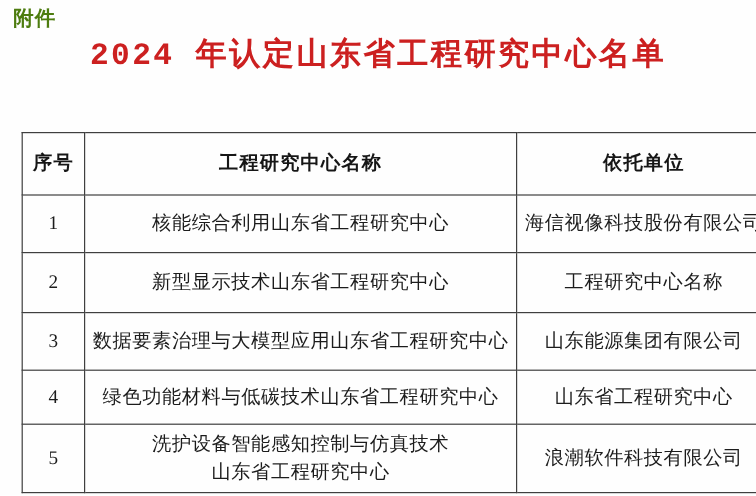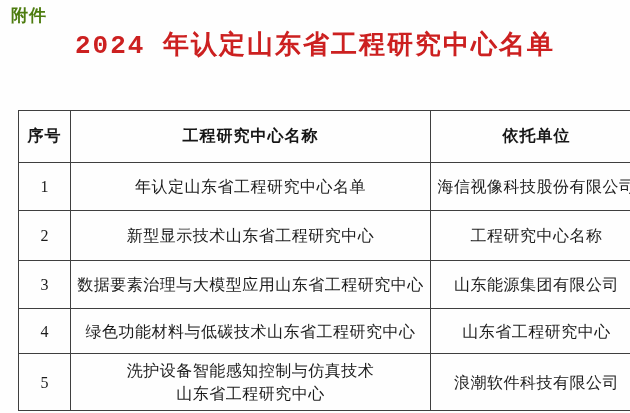--- a/index.html
+++ b/index.html
@@ -86,21 +86,21 @@
     <thead>
       <tr>
         <th>序号</th>
         <th>工程研究中心名称</th>
         <th>依托单位</th>
       </tr>
     </thead>
     <tbody>
       <tr>
         <td class="num">1</td>
-        <td class="name">年认定山东省工程研究中心名单</td>
+        <td class="name">核能综合利用山东省工程研究中心</td>
         <td class="org">海信视像科技股份有限公司</td>
       </tr>
       <tr>
         <td class="num">2</td>
         <td class="name">新型显示技术山东省工程研究中心</td>
         <td class="org">工程研究中心名称</td>
       </tr>
       <tr>
         <td class="num">3</td>
         <td class="name">数据要素治理与大模型应用山东省工程研究中心</td>

